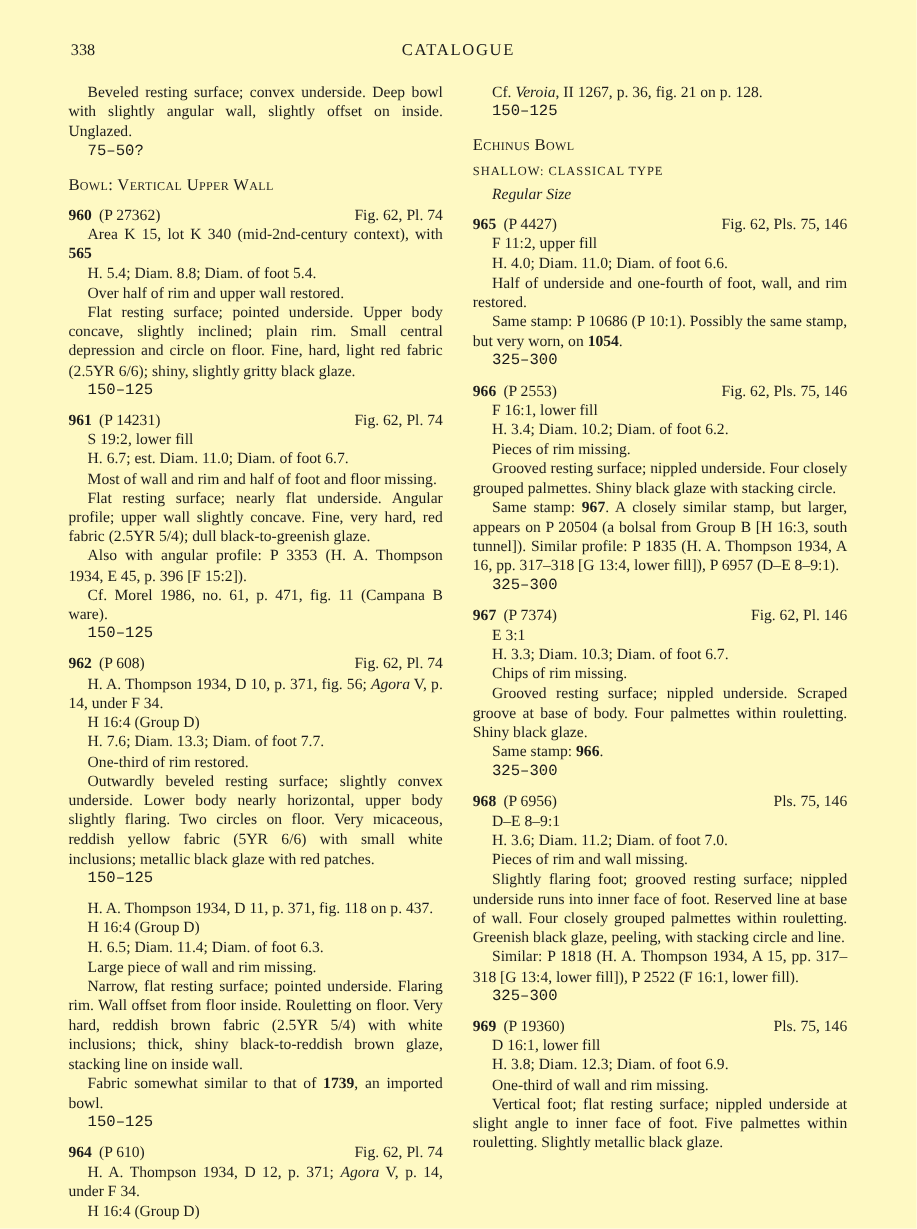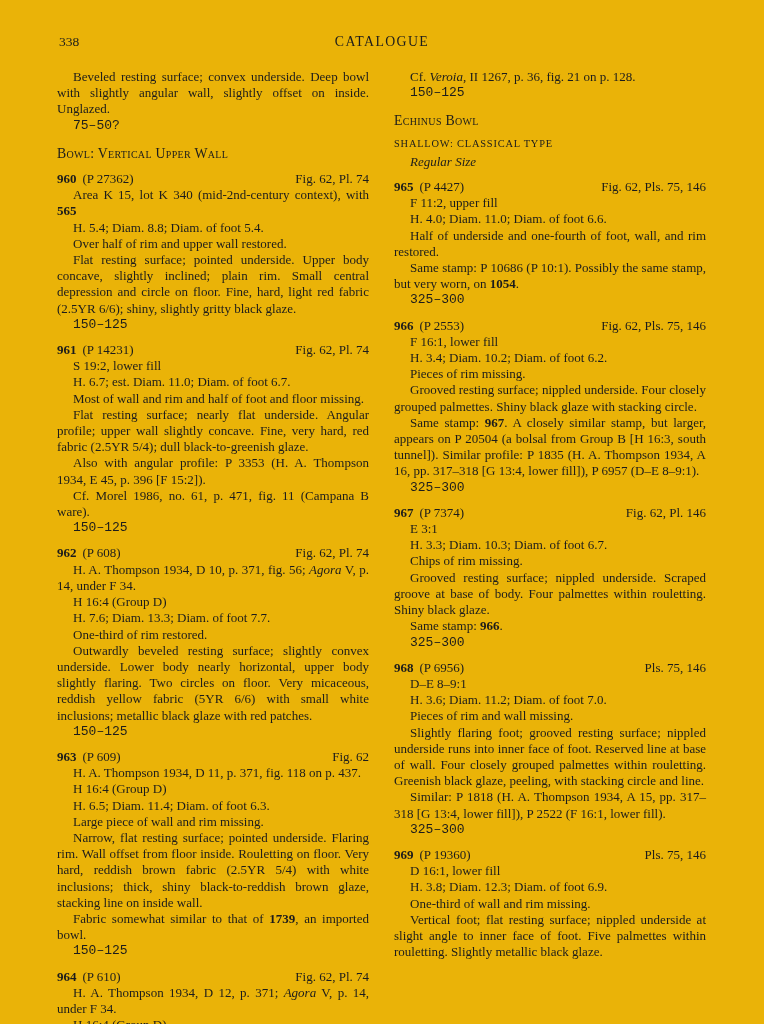--- a/index.html
+++ b/index.html
@@ -1,19 +1,19 @@
 <!DOCTYPE html>
 <html><head>
 <meta charset="utf-8">
 <title>Catalogue p. 338</title>
 <style>
   html,body{margin:0;padding:0;background:#ffffff;}
   .page{
     width:764px;height:1024px;box-sizing:border-box;
-    background:#eab308;color:#1c1c1c;
+    background:#fef9c3;color:#1c1c1c;
     font-family:"Liberation Serif","DejaVu Serif",serif;
     font-size:13px;line-height:16.2px;
     padding:34px 57px 0 57px;
     overflow:hidden;position:relative;
   }
   .page-header{position:relative;height:18px;margin-bottom:17px;}
   .page-number{position:absolute;left:2px;top:0;font-size:13.5px;}
   .page-title{position:absolute;left:0;right:0;top:0;text-align:center;font-size:13.8px;letter-spacing:1.4px;}
   .columns{display:flex;gap:25px;align-items:flex-start;}
   .col{width:312px;}
@@ -71,24 +71,20 @@
             <span class="figref">Fig. 62, Pl. 74</span>
           </div>
           <p class="para"><span>H. A. Thompson 1934, D 10, p. 371, fig. 56; </span><span class="it">Agora</span><span> V, p. 14, under F 34.</span></p>
           <p class="para"><span>H 16:4 (Group D)</span></p>
           <p class="para"><span>H. 7.6; Diam. 13.3; Diam. of foot 7.7.</span></p>
           <p class="para"><span>One-third of rim restored.</span></p>
           <p class="para"><span>Outwardly beveled resting surface; slightly convex underside.  Lower body nearly horizontal, upper body slightly flaring.  Two circles on floor.  Very micaceous, reddish yellow fabric (5YR 6/6) with small white inclusions; metallic black glaze with red patches.</span></p>
           <p class="para date"><span>150–125</span></p>
         </div>
         <div class="entry">
-          <div class="ehead">
-            <span><span class="bd">963</span><span class="inv">(P 609)</span></span>
-            <span class="figref">Fig. 62</span>
-          </div>
           <p class="para"><span>H. A. Thompson 1934, D 11, p. 371, fig. 118 on p. 437.</span></p>
           <p class="para"><span>H 16:4 (Group D)</span></p>
           <p class="para"><span>H. 6.5; Diam. 11.4; Diam. of foot 6.3.</span></p>
           <p class="para"><span>Large piece of wall and rim missing.</span></p>
           <p class="para"><span>Narrow, flat resting surface; pointed underside.  Flaring rim. Wall offset from floor inside.  Rouletting on floor.  Very hard, reddish brown fabric (2.5YR 5/4) with white inclusions; thick, shiny black-to-reddish brown glaze, stacking line on inside wall.</span></p>
           <p class="para"><span>Fabric somewhat similar to that of </span><span class="bd">1739</span><span>, an imported bowl.</span></p>
           <p class="para date"><span>150–125</span></p>
         </div>
         <div class="entry">
           <div class="ehead">

